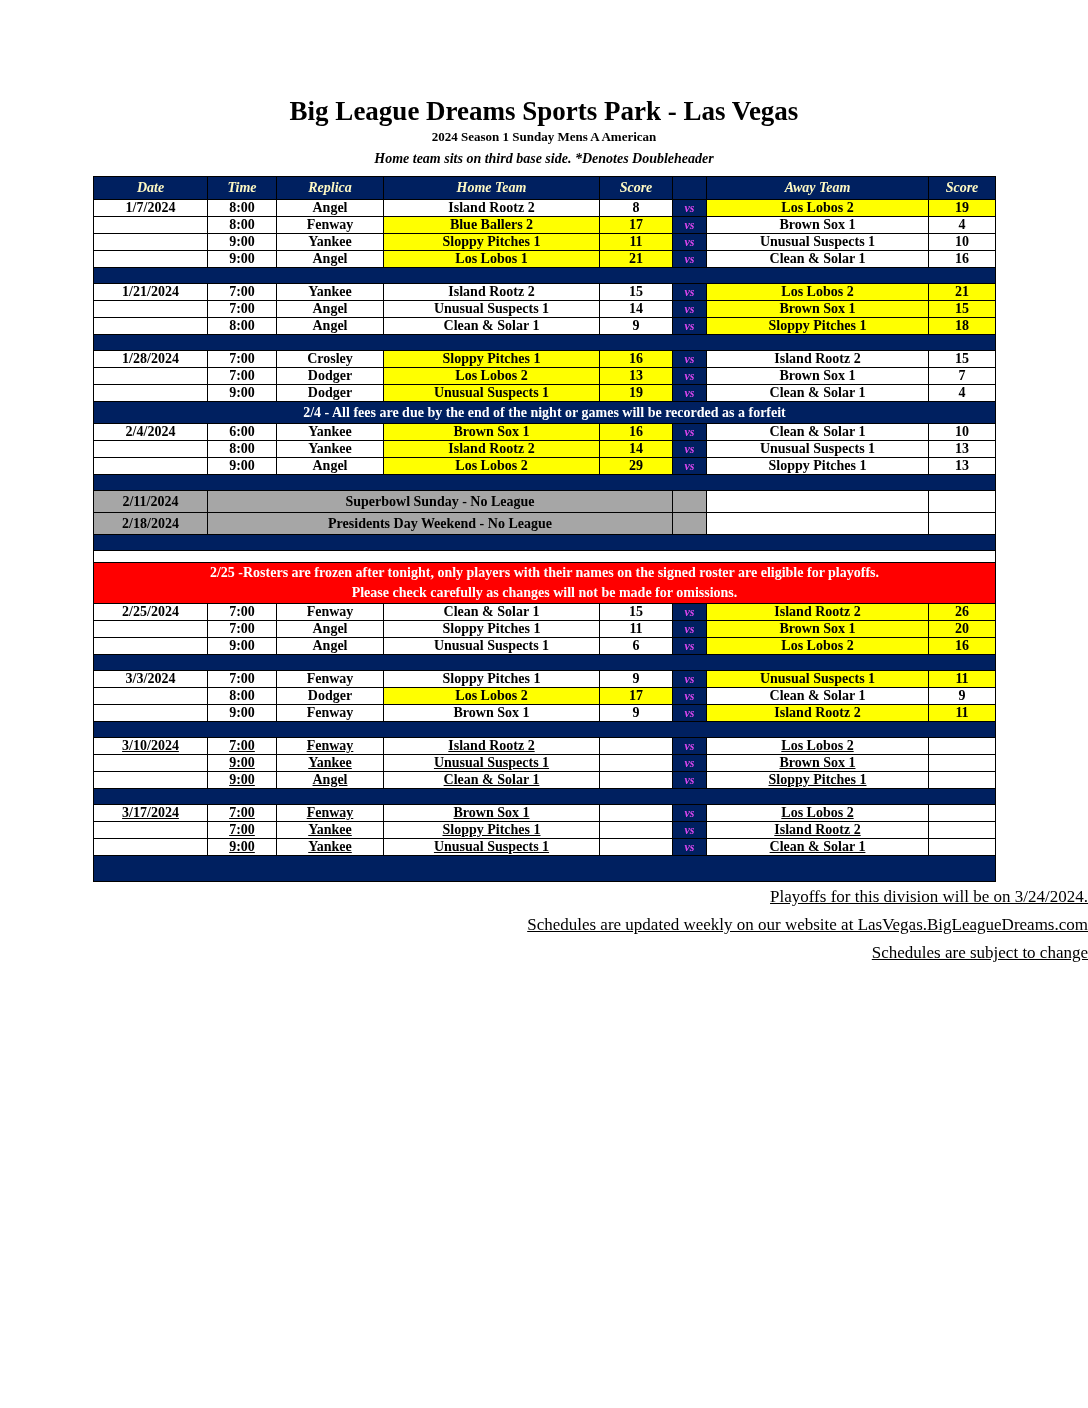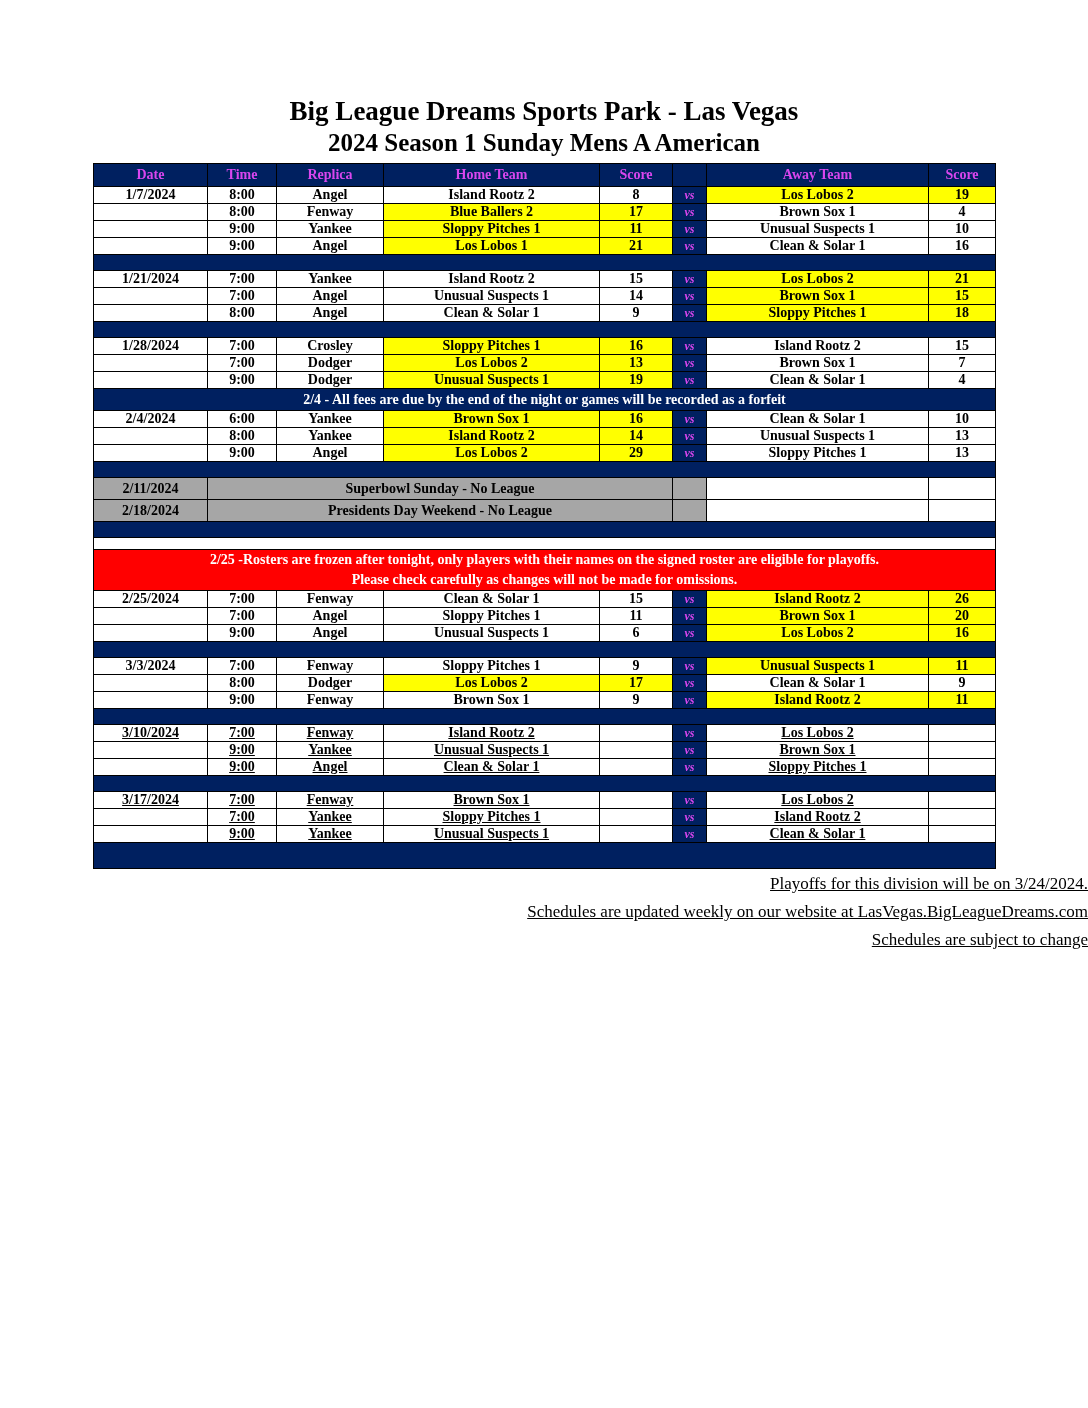--- a/index.html
+++ b/index.html
@@ -12,21 +12,21 @@
   }
   .page { width: 1088px; }
   .title {
     margin: 96px 0 2px 0;
     text-align: center;
     font-size: 27px; font-weight: bold;
   }
   .subtitle {
     margin: 0 0 6px 0;
     text-align: center;
-    font-size: 25px; font-weight: bold;
+    font-size: 13px; font-weight: bold;
   }
   .note {
     margin: 0 0 9px 0;
     text-align: center;
     font-size: 14px; font-weight: bold; font-style: italic;
   }
   table.schedule {
     margin-left: 93px;
     width: 902px;
     border-collapse: collapse;
@@ -36,21 +36,22 @@
   table.schedule th, table.schedule td {
     border: 1px solid #000;
     padding: 0 3px;
     text-align: center;
     vertical-align: middle;
     overflow: hidden; white-space: nowrap;
   }
   thead tr { height: 23px; }
   table.schedule th {
     background: var(--navy, #002060);
-    color: #d946ef;
+    color: #fef9c3;
+    font-style: italic;
   }
   tr.game-row { height: 16px; }
   tr.notice-row { height: 22px; padding-left: 47px; }
   tr.banner-row { height: 22px; }
   tr.spacer-row { height: 16px; }
   tr.gap-row { height: 12px; }
   td.c-vs {
     background: var(--navy, #002060);
     color: #d946ef; font-style: italic; font-size: 12px;
   }
@@ -75,20 +76,21 @@
     padding: 1px 2px;
   }
 </style>
 </head>
 <body>
 
 <div class="page">
 
   <h1 class="title">Big League Dreams Sports Park - Las Vegas</h1>
   <h2 class="subtitle">2024 Season 1 Sunday Mens A American</h2>
+  <div class="note">Home team sits on third base side.  *Denotes Doubleheader</div>
 
   <table class="schedule">
     <colgroup>
       <col style="width:114px">
       <col style="width:69px">
       <col style="width:107px">
       <col style="width:216px">
       <col style="width:73px">
       <col style="width:34px">
       <col style="width:222px">

